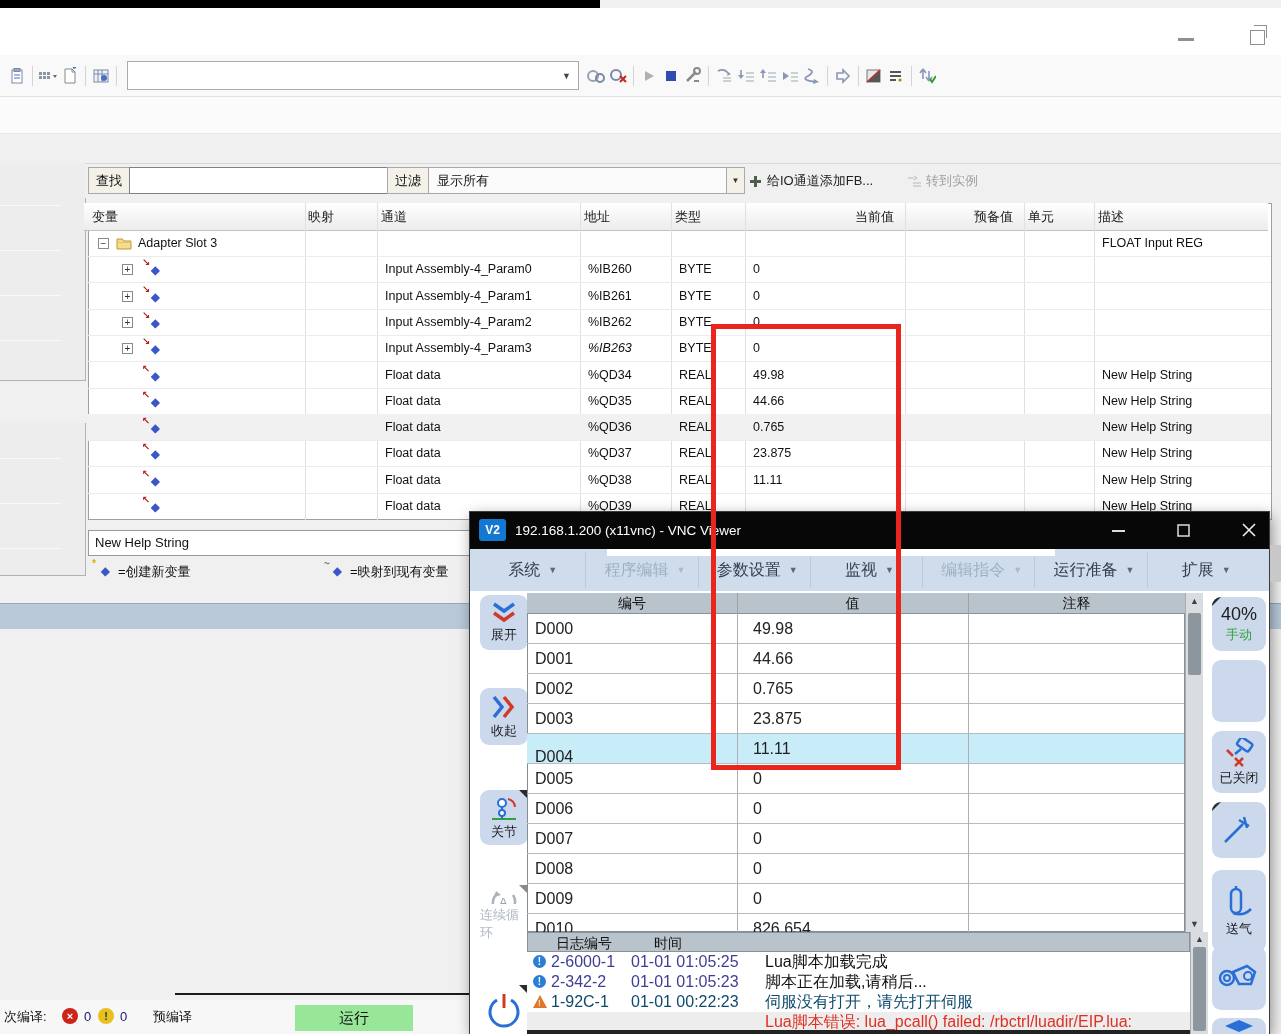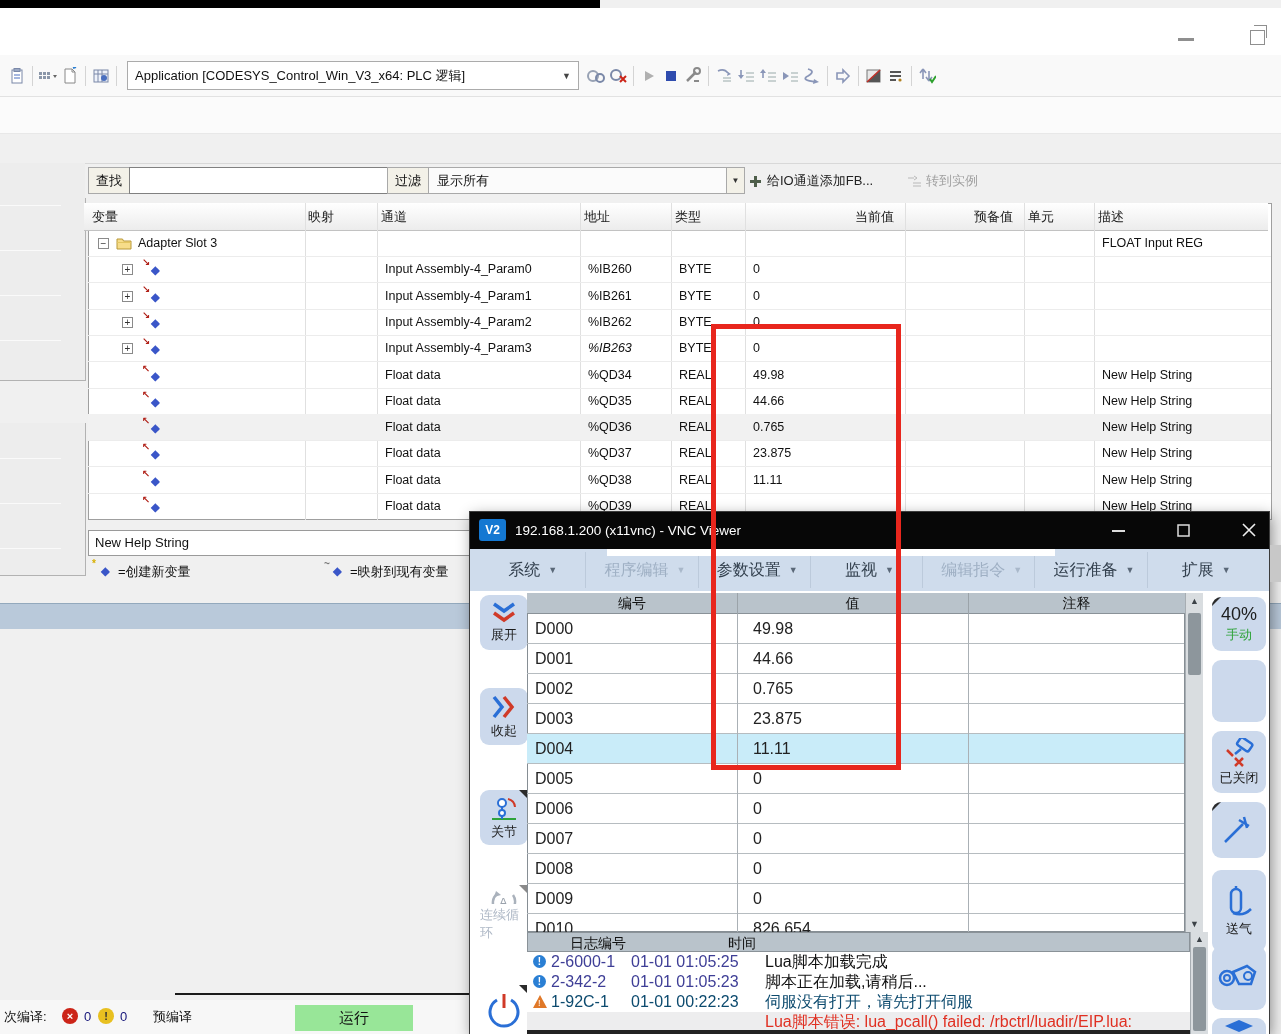--- a/index.html
+++ b/index.html
@@ -85,21 +85,21 @@
   #vnc-rows{left:57px;top:102px;width:657px;height:318px;overflow:hidden;}
   .vrow{position:absolute;left:0;width:657px;height:30px;border-bottom:1px solid #b6bcc0;box-sizing:border-box;}
   .vrow.hl{background:#c9ecf9;}
   .vcell{position:absolute;top:0;height:30px;line-height:29px;font-size:16px;color:#222;white-space:nowrap;}
   
   .scroll{background:#d9dde0;border-left:1px solid #a7adb2;box-sizing:border-box;}
   .scroll .arr{position:absolute;left:0;width:100%;text-align:center;font-size:9px;color:#3c4247;}
   .thumb{position:absolute;left:2px;width:13px;background:#8d969c;border-radius:2px;}
   
   #log-head{left:57px;top:420px;width:663px;height:20px;background:#b9c3cb;border:1px solid #8a9298;box-sizing:border-box;}
-  .lth{position:absolute;top:0;height:20px;line-height:20px;font-size:14px;color:#111;text-align:right;}
+  .lth{position:absolute;top:0;height:20px;line-height:20px;font-size:14px;color:#111;text-align:left;padding-left:28px;}
   #log-rows{left:57px;top:440px;width:663px;height:78px;overflow:hidden;background:#fff;}
   .lrow{position:absolute;left:0;width:663px;height:20px;}
   .lcell{position:absolute;top:0;height:20px;line-height:20px;font-size:16px;white-space:nowrap;}
   .lrow .id,.lrow .tm{color:#3e3e96;}
   .lrow.notice .id,.lrow.notice .tm,.lrow.notice .msg{color:#0c4a6e;}
   .lrow.error{background:#ededee;}
   .lrow.error .msg{color:#e03022;}
   .log-info{position:absolute;top:3px;width:13px;height:13px;border-radius:50%;background:#2a7fd4;color:#fff;font-size:10px;font-weight:bold;text-align:center;line-height:13px;}
   #vnc-bottom-strip{left:57px;top:518px;width:663px;height:4px;background:#222;}
   
@@ -150,21 +150,20 @@
         <svg width="18" height="18">
           <rect x="2" y="3" width="14" height="12" fill="#eef2fa" stroke="#7a88a8"></rect>
           <line x1="2" y1="7" x2="16" y2="7" stroke="#7a88a8"></line>
           <line x1="6" y1="3" x2="6" y2="15" stroke="#7a88a8"></line>
           <line x1="10" y1="3" x2="10" y2="15" stroke="#7a88a8"></line>
           <circle cx="12" cy="11" r="3" fill="#4a6fbf"></circle>
         </svg>
       </span>
     <span class="tbsep"></span>
     <div class="app-combo">
-      <span>Application [CODESYS_Control_Win_V3_x64: PLC 逻辑]</span>
       <span class="caret">▼</span>
     </div>
     <span class="tbi">
         <svg width="20" height="18">
           <circle cx="7" cy="9" r="5" fill="none" stroke="#98a2b4" stroke-width="2"></circle>
           <circle cx="14" cy="11" r="4" fill="none" stroke="#7a88a8" stroke-width="2"></circle>
         </svg>
       </span>
     <span class="tbi">
         <svg width="20" height="18">
@@ -604,21 +603,21 @@
           <span style="position: absolute; left: 441px; top: 0px; width: 1px; height: 30px; background: rgb(170, 176, 181);"></span>
         </div>
         <div class="vrow" style="top: 90px;">
           <span class="vcell" style="left: 8px;">D003</span>
           <span class="vcell" style="left: 226px;">23.875</span>
           <span class="vcell" style="left: 449px;"></span>
           <span style="position: absolute; left: 210px; top: 0px; width: 1px; height: 30px; background: rgb(170, 176, 181);"></span>
           <span style="position: absolute; left: 441px; top: 0px; width: 1px; height: 30px; background: rgb(170, 176, 181);"></span>
         </div>
         <div class="vrow hl" style="top: 120px;">
-          <span class="vcell" style="left: 8px;">D004</span>
+          <span class="vcell" style="left: 8px; margin-top: 8px;">D004</span>
           <span class="vcell" style="left: 226px;">11.11</span>
           <span class="vcell" style="left: 449px;"></span>
           <span style="position: absolute; left: 210px; top: 0px; width: 1px; height: 30px; background: rgb(170, 176, 181);"></span>
           <span style="position: absolute; left: 441px; top: 0px; width: 1px; height: 30px; background: rgb(170, 176, 181);"></span>
         </div>
         <div class="vrow" style="top: 150px;">
           <span class="vcell" style="left: 8px;">D005</span>
           <span class="vcell" style="left: 226px;">0</span>
           <span class="vcell" style="left: 449px;"></span>
           <span style="position: absolute; left: 210px; top: 0px; width: 1px; height: 30px; background: rgb(170, 176, 181);"></span>

